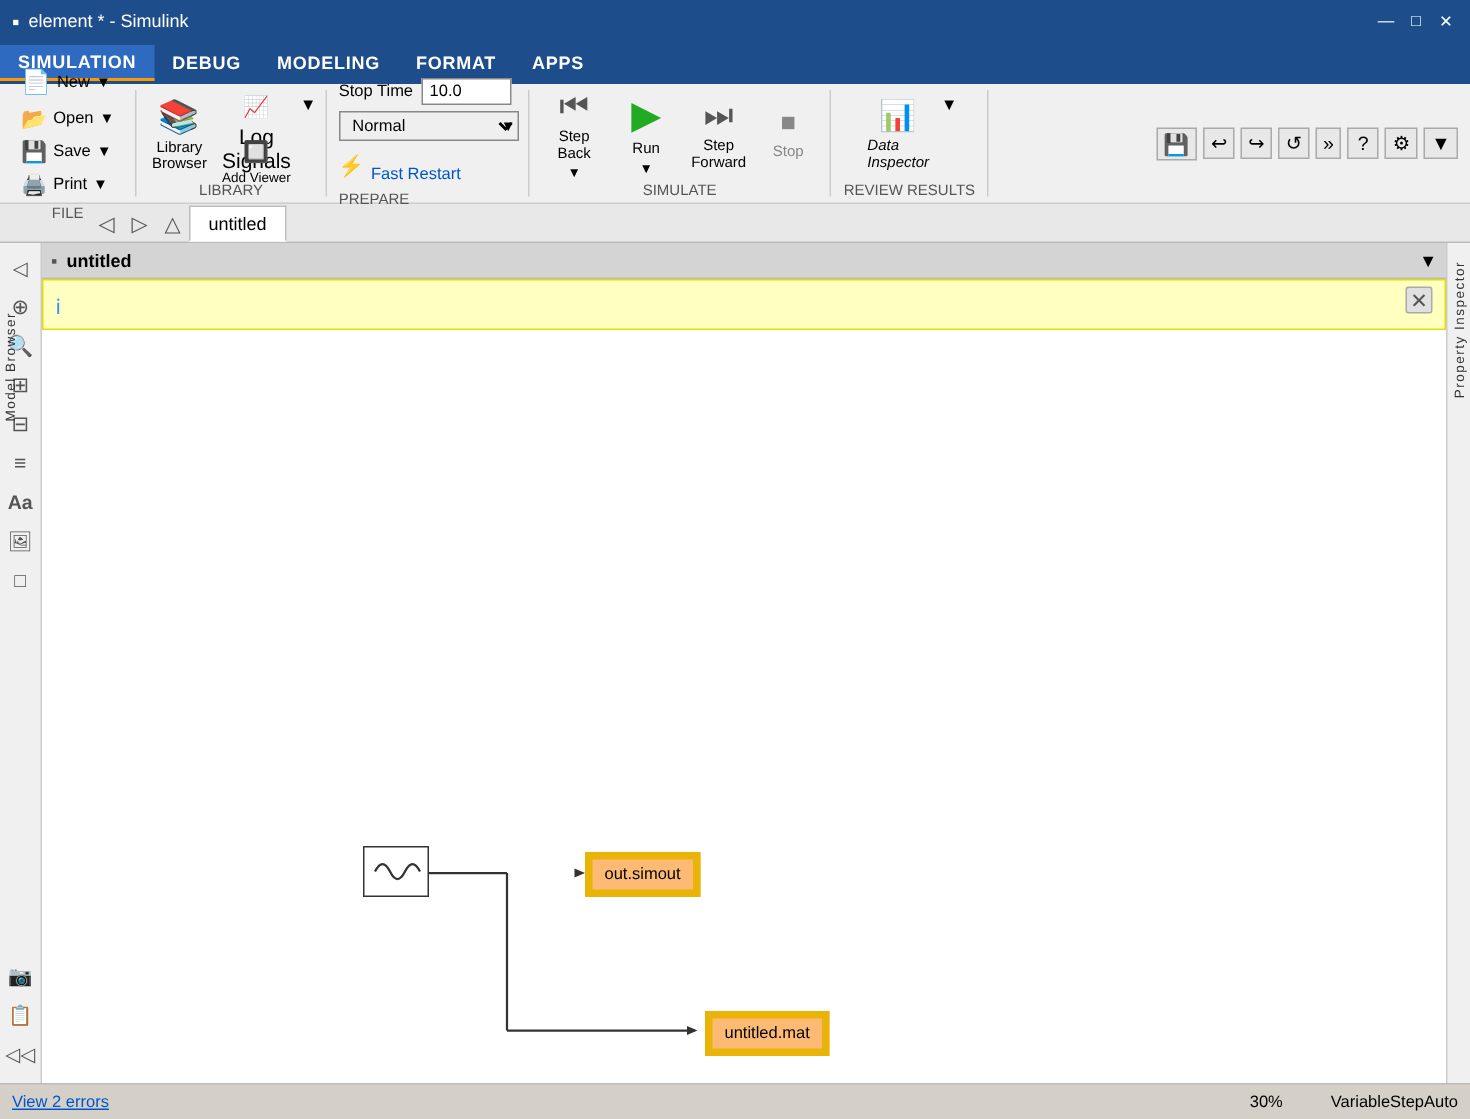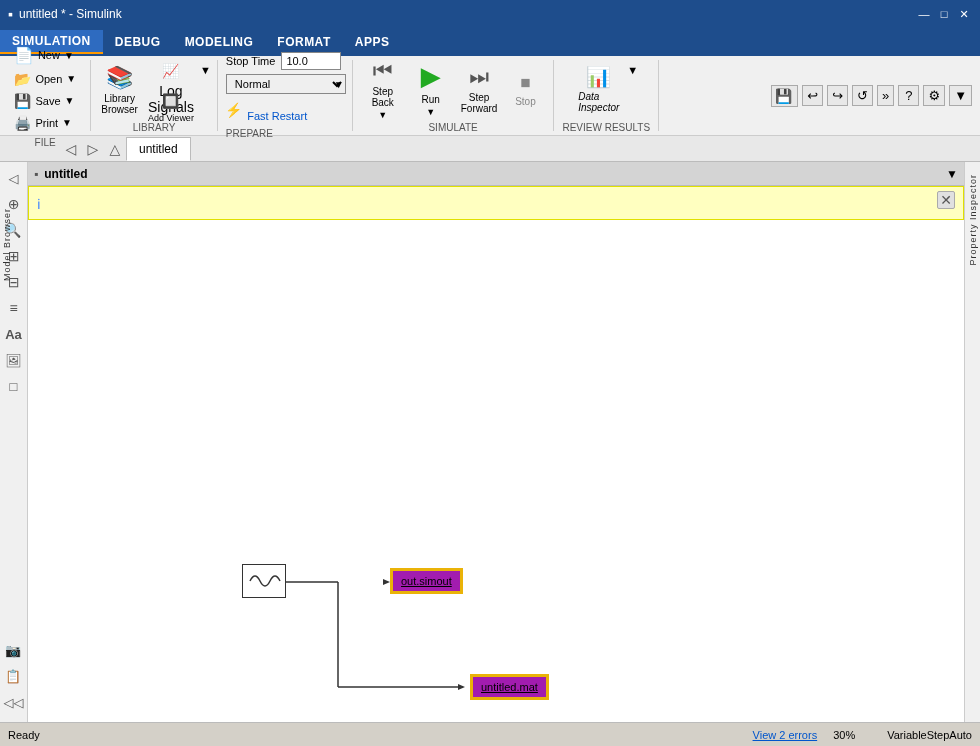--- a/index.html
+++ b/index.html
@@ -272,26 +272,25 @@
       gap: 16px;
     }
     #statusbar .status-left { flex: 1; }
     #statusbar .status-errors { color: #0055cc; text-decoration: underline; cursor: pointer; }
     #statusbar .status-zoom { margin-left: auto; }
     #statusbar .status-solver { margin-left: 16px; }
 
     
     .block-container { position: absolute; }
     .block-box {
-      border: 3px solid #eab308;
-      background: #a21caf;
+      border: 5px solid #eab308;
+      background: #fdba74;
       padding: 4px 8px;
       font-size: 11px;
       white-space: nowrap;
-      text-decoration: underline;
     }
     .block-sine {
       border: 1px solid #333;
       background: white;
       width: 44px;
       height: 34px;
       display: flex;
       align-items: center;
       justify-content: center;
     }
@@ -320,21 +319,21 @@
       padding: 8px 2px;
       letter-spacing: 1px;
     }
   </style>
 </head>
 <body>
 
 <div id="titlebar">
   <div class="title-left">
     <span style="font-size:14px;">▪</span>
-    <span>untitled * - Simulink</span>
+    <span>element * - Simulink</span>
   </div>
   <div class="title-controls">
     <span>—</span>
     <span>□</span>
     <span>✕</span>
   </div>
 </div>
 
 <div id="menubar">
   <div class="menu-item active">SIMULATION</div>
@@ -555,17 +554,16 @@
     </div>
   </div>
 
   <div id="right-sidebar">
     <span class="prop-inspector-label" style="font-size:9px;">Property Inspector</span>
   </div>
 
 </div>
 
 <div id="statusbar">
-  <span class="status-left">Ready</span>
   <span class="status-errors">View 2 errors</span>
   <span class="status-zoom">30%</span>
   <span class="status-solver">VariableStepAuto</span>
 </div>
 
 </body></html>

